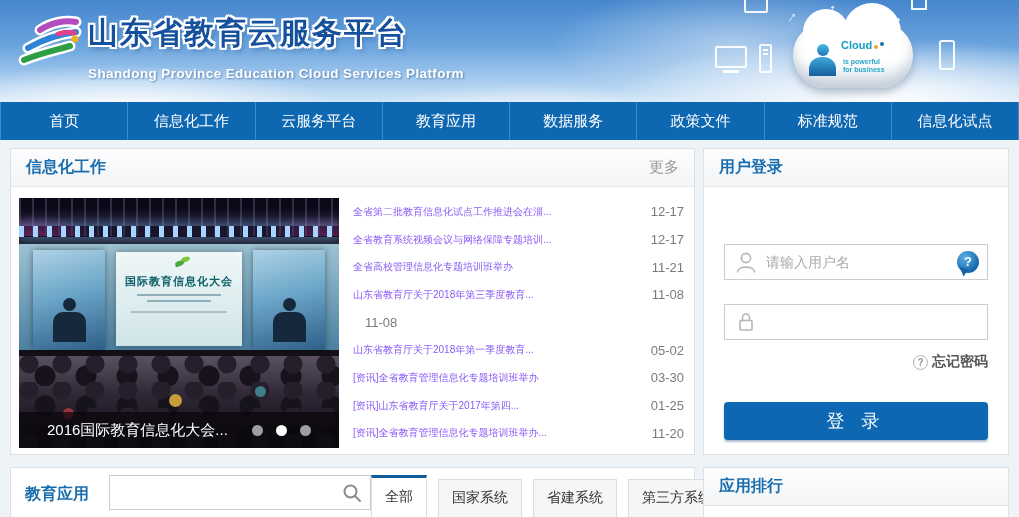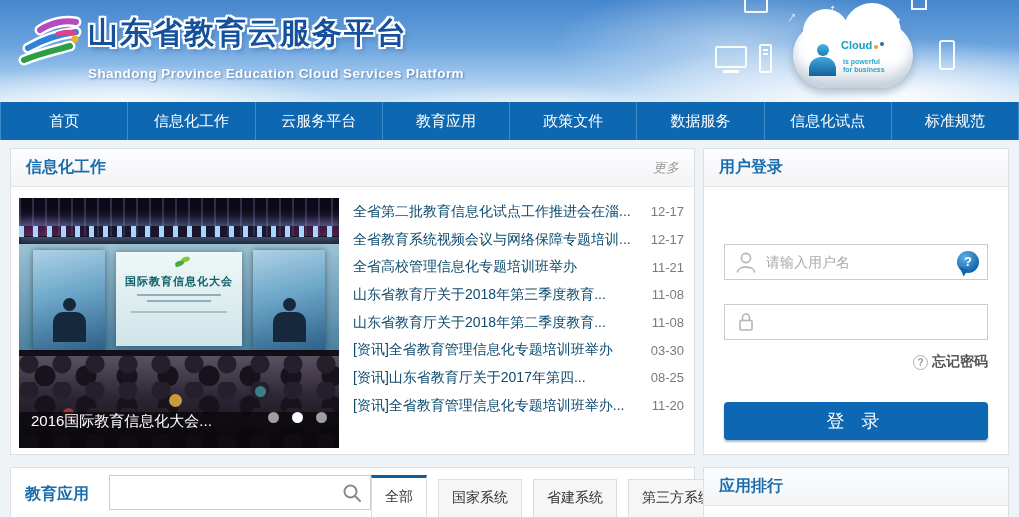--- a/index.html
+++ b/index.html
@@ -53,28 +53,28 @@
   .nav a:first-child { border-left:1px solid #3e8bc9; }
 
   
   .main { display:flex; gap:8px; padding:8px 10px 0; align-items:flex-start; }
   .col-left { width:685px; }
   .col-right { flex:1; }
   .panel { background:#fff; border:1px solid #dcdfe3; }
   .panel-head { height:38px; display:flex; align-items:center; padding:0 15px;
     border-bottom:1px solid #e4e7ea; background:linear-gradient(#fdfdfe,#f2f4f6); }
   .panel-title { color:#1a6dad; font-weight:bold; font-size:16px; }
-  .more { margin-left:auto; color:#999; font-size:13px; text-decoration:none; cursor:pointer;font-style:italic; }
+  .more { margin-left:auto; color:#999; font-size:15px; text-decoration:none; cursor:pointer; }
 
   
   .news-panel { height:307px; }
   .news-body { display:flex; gap:8px; padding:11px 8px 0; }
   .news-list { flex:1; min-width:0; list-style:none; padding:0 2px 0 6px; }
   .news-list li { height:27.7px; display:flex; align-items:center; }
-  .news-title { flex:1; min-width:0; overflow:hidden; white-space:nowrap; font-size:14px; color:#0c4a6e; text-decoration:none; cursor:pointer; }
+  .news-title { flex:1; min-width:0; overflow:hidden; white-space:nowrap; font-size:10px; color:#8b5cf6; text-decoration:none; cursor:pointer; }
   .news-date { margin-left:12px; font-size:13px; color:#7a7a7a; }
 
   
   .carousel { position:relative; width:320px; height:250px; overflow:hidden; background:#141018; flex:none; cursor:pointer; }
   .c-top { position:absolute; left:0; right:0; top:0; height:38px;
     background:
       radial-gradient(ellipse 90px 30px at 4% 100%, rgba(196,46,138,.55), transparent 70%),
       radial-gradient(ellipse 90px 30px at 96% 100%, rgba(196,46,138,.45), transparent 70%),
       repeating-linear-gradient(90deg, rgba(92,104,138,.4) 0 2px, transparent 2px 13px),
       linear-gradient(180deg,#0b0714,#1c1226); }
@@ -109,21 +109,21 @@
       radial-gradient(circle at 10px 8px, #241f2b 9px, transparent 10px),
       radial-gradient(circle at 26px 20px, #17131c 10px, transparent 11px),
       linear-gradient(180deg,#5a5062 0%, #2c2533 45%, #120f17 100%);
     background-size:33px 26px, 41px 30px, 100% 100%;
     background-repeat:repeat, repeat, no-repeat; }
   .acc { position:absolute; border-radius:50%; }
   .acc.a1 { left:150px; top:38px; width:13px; height:13px; background:#c79c3a; }
   .acc.a2 { left:44px; top:52px; width:11px; height:11px; background:#9c3540; }
   .acc.a3 { left:236px; top:30px; width:11px; height:11px; background:#3e7d8a; }
   .c-caption { position:absolute; left:0; right:0; bottom:0; height:36px; z-index:3;
-    display:flex; padding:0 12px; background:rgba(8,6,10,.72); }
+    display:flex; align-items:center; padding:0 28px; background:rgba(8,6,10,.72); }
   .c-caption-text { color:#fff; font-size:15px; }
   .c-dots { margin-left:auto; display:flex; gap:13px; }
   .c-dot { width:11px; height:11px; border-radius:50%; background:#9f9f9f; cursor:pointer; }
   .c-dot.active { background:#fff; }
 
   
   .login-panel { height:307px; }
   .login-body { padding:57px 20px 4px; }
   .input-row { position:relative; height:36px; border:1px solid #ccc; background:#fff;
     display:flex; align-items:center; padding:0 10px; }
@@ -200,24 +200,24 @@
         </div>
       </div>
     </div>
   </header>
 
   <nav class="nav">
     <a>首页</a>
     <a>信息化工作</a>
     <a>云服务平台</a>
     <a>教育应用</a>
+    <a>数据服务</a>
     <a>政策文件</a>
-    <a>数据服务</a>
+    <a>标准规范</a>
     <a>信息化试点</a>
-    <a>标准规范</a>
   </nav>
 
   <div class="main">
     <div class="col-left">
 
       <section class="panel news-panel">
         <div class="panel-head">
           <span class="panel-title">信息化工作</span>
           <a class="more">更多</a>
         </div>
@@ -266,30 +266,33 @@
               </li>
             <li>
                 <a class="news-title">全省高校管理信息化专题培训班举办</a>
                 <span class="news-date">11-21</span>
               </li>
             <li>
                 <a class="news-title">山东省教育厅关于2018年第三季度教育...</a>
                 <span class="news-date">11-08</span>
               </li>
             <li>
-                <a class="news-title">山东省教育厅关于2018年第二季度教育...</a>
                 <span class="news-date">11-08</span>
+              </li>
+            <li>
+                <a class="news-title">山东省教育厅关于2018年第一季度教育...</a>
+                <span class="news-date">05-02</span>
               </li>
             <li>
                 <a class="news-title">[资讯]全省教育管理信息化专题培训班举办</a>
                 <span class="news-date">03-30</span>
               </li>
             <li>
                 <a class="news-title">[资讯]山东省教育厅关于2017年第四...</a>
-                <span class="news-date">08-25</span>
+                <span class="news-date">01-25</span>
               </li>
             <li>
                 <a class="news-title">[资讯]全省教育管理信息化专题培训班举办...</a>
                 <span class="news-date">11-20</span>
               </li>
           </ul>
         </div>
       </section>
 
       <section class="panel apps-panel">

